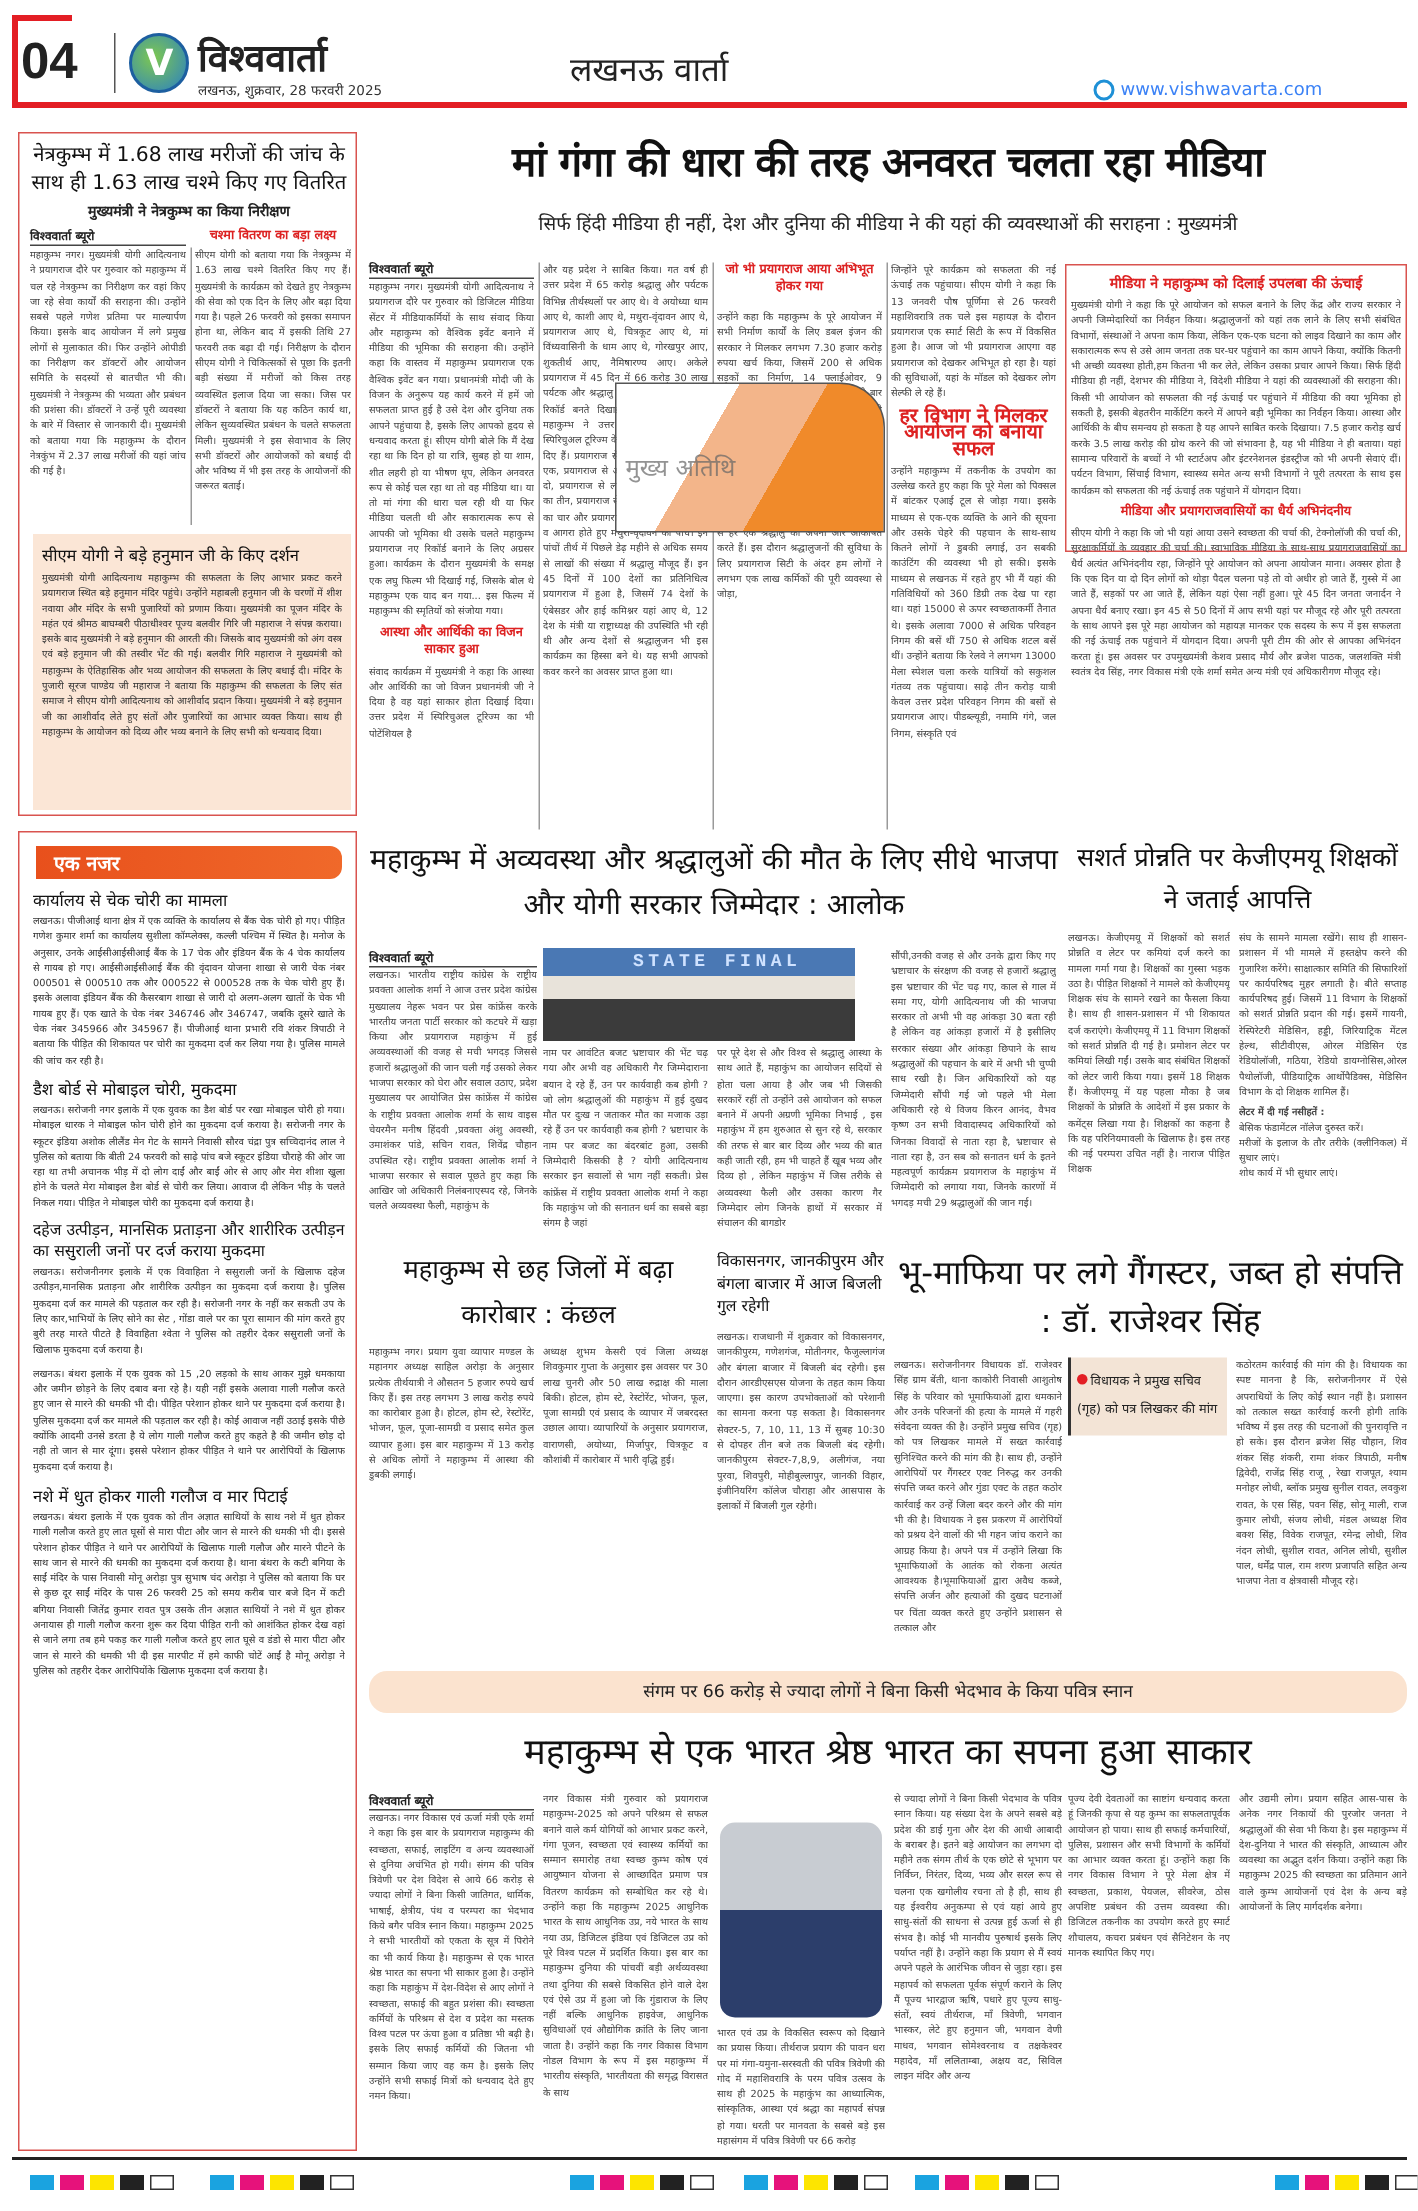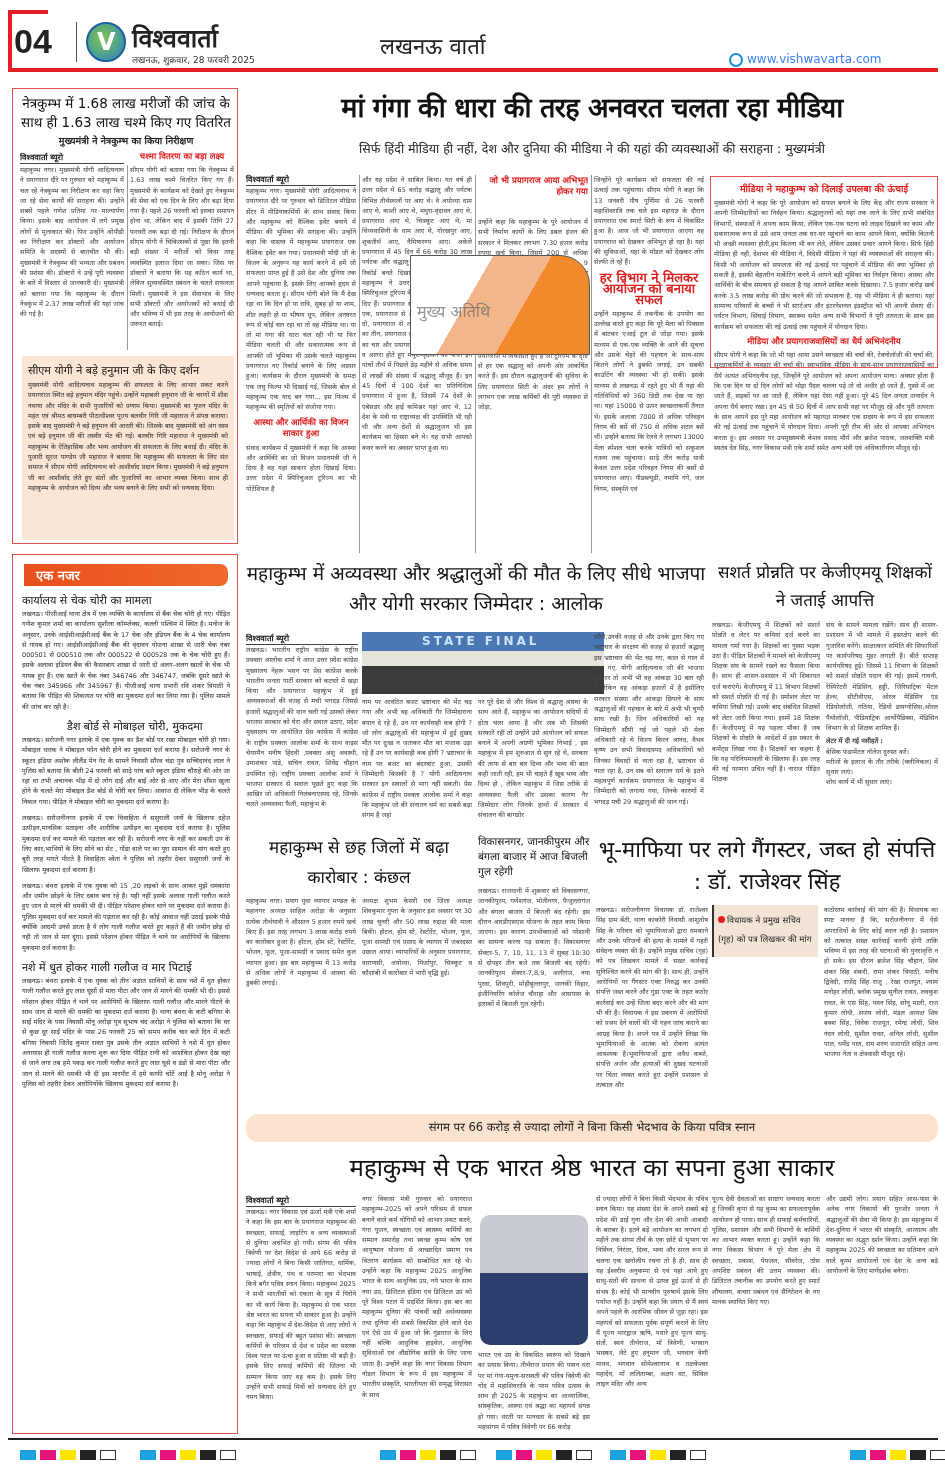--- a/index.html
+++ b/index.html
@@ -61,21 +61,21 @@
 <div class="abs byline" style="left:246px;top:173px;width:110px;">विश्ववार्ता ब्यूरो</div>
 <div class="abs txt" style="left:246px;top:186px;width:110px;height:368px;">
   <div>महाकुम्भ नगर। मुख्यमंत्री योगी आदित्यनाथ ने प्रयागराज दौरे पर गुरुवार को डिजिटल मीडिया सेंटर में मीडियाकर्मियों के साथ संवाद किया और महाकुम्भ को वैश्विक इवेंट बनाने में मीडिया की भूमिका की सराहना की। उन्होंने कहा कि वास्तव में महाकुम्भ प्रयागराज एक वैश्विक इवेंट बन गया। प्रधानमंत्री मोदी जी के विजन के अनुरूप यह कार्य करने में हमें जो सफलता प्राप्त हुई है उसे देश और दुनिया तक आपने पहुंचाया है, इसके लिए आपको हृदय से धन्यवाद करता हूं। सीएम योगी बोले कि मैं देख रहा था कि दिन हो या रात्रि, सुबह हो या शाम, शीत लहरी हो या भीषण धूप, लेकिन अनवरत रूप से कोई चल रहा था तो वह मीडिया था। या तो मां गंगा की धारा चल रही थी या फिर मीडिया चलती थी और सकारात्मक रूप से आपकी जो भूमिका थी उसके चलते महाकुम्भ प्रयागराज नए रिकॉर्ड बनाने के लिए अग्रसर हुआ। कार्यक्रम के दौरान मुख्यमंत्री के समक्ष एक लघु फिल्म भी दिखाई गई, जिसके बोल थे महाकुम्भ एक याद बन गया... इस फिल्म में महाकुम्भ की स्मृतियों को संजोया गया।</div>
   <div class="sub-red" style="margin:4px 0;font-size:8.5px;line-height:11px;">आस्था और आर्थिकी का विजन साकार हुआ</div>
   <div>संवाद कार्यक्रम में मुख्यमंत्री ने कहा कि आस्था और आर्थिकी का जो विजन प्रधानमंत्री जी ने दिया है वह यहां साकार होता दिखाई दिया। उत्तर प्रदेश में स्पिरिचुअल टूरिज्म का भी पोटेंशियल है</div>
 </div>
 <div class="abs col-rule" style="left:359px;top:175px;height:378px;"></div>
 <div class="abs txt" style="left:362px;top:175px;width:110px;height:378px;">और यह प्रदेश ने साबित किया। गत वर्ष ही उत्तर प्रदेश में 65 करोड़ श्रद्धालु और पर्यटक विभिन्न तीर्थस्थलों पर आए थे। वे अयोध्या धाम आए थे, काशी आए थे, मथुरा-वृंदावन आए थे, प्रयागराज आए थे, चित्रकूट आए थे, मां विंध्यवासिनी के धाम आए थे, गोरखपुर आए, शुकतीर्थ आए, नैमिषारण्य आए। अकेले प्रयागराज में 45 दिन में 66 करोड़ 30 लाख पर्यटक और श्रद्धालु आ चुके हैं, यानी नए-नए रिकॉर्ड बनते दिखाई दे रहे हैं। प्रयागराज महाकुम्भ ने उत्तर प्रदेश के अंदर पांच स्पिरिचुअल टूरिज्म के डेस्टिनेशन उपलब्ध करवा दिए हैं। प्रयागराज से मिर्जापुर और काशी का एक, प्रयागराज से अयोध्या और गोरखपुर का दो, प्रयागराज से लालापुर, राजापुर, चित्रकूट का तीन, प्रयागराज से लखनऊ और नैमिषारण्य का चार और प्रयागराज से बुंदेलखंड एक्सप्रेसवे व आगरा होते हुए मथुरा-वृंदावन का पांच। इन पांचों तीर्थ में पिछले डेढ़ महीने से अधिक समय से लाखों की संख्या में श्रद्धालु मौजूद हैं। इन 45 दिनों में 100 देशों का प्रतिनिधित्व प्रयागराज में हुआ है, जिसमें 74 देशों के एंबेसडर और हाई कमिश्नर यहां आए थे, 12 देश के मंत्री या राष्ट्राध्यक्ष की उपस्थिति भी रही थी और अन्य देशों से श्रद्धालुजन भी इस कार्यक्रम का हिस्सा बने थे। यह सभी आपको कवर करने का अवसर प्राप्त हुआ था।</div>
 <div class="abs col-rule" style="left:475px;top:175px;height:378px;"></div>
 <div class="abs txt" style="left:478px;top:175px;width:110px;height:378px;">
-  <div class="sub-red" style="font-size:8.5px;line-height:11px;margin-bottom:20px;text-align:right;">जो भी प्रयागराज आया अभिभूत होकर गया</div>
+  <div class="sub-red" style="font-size:8.5px;line-height:11px;margin-bottom:9px;">जो भी प्रयागराज आया अभिभूत होकर गया</div>
   <div style="margin-bottom:4px;">उन्होंने कहा कि महाकुम्भ के पूरे आयोजन में सभी निर्माण कार्यों के लिए डबल इंजन की सरकार ने मिलकर लगभग 7.30 हजार करोड़ रुपया खर्च किया, जिसमें 200 से अधिक सड़कों का निर्माण, 14 फ्लाईओवर, 9 अंडरपास, 12 कॉरिडोर बनाए गए। पहली बार प्रयागराज में कुछ ऐसा देखने को मिला जो पर्यटकों को अपनी ओर आकर्षित करता था। अक्षय वट कॉरिडोर, मां सरस्वती कूप कॉरिडोर, पातालपुरी कॉरिडोर, बड़े हनुमान जी कॉरिडोर, महर्षि भारद्वाज कॉरिडोर, नागवासुकि कॉरिडोर, शृंगवेरपुर कॉरिडोर, द्वादश माधव कॉरिडोर समेत यह अलग-अलग प्रकार के 12 कॉरिडोर प्रयागराज में विकसित हुए हैं जो टूरिज्म के दृष्टि से हर एक श्रद्धालु को अपनी ओर आकर्षित करते हैं। इस दौरान श्रद्धालुजनों की सुविधा के लिए प्रयागराज सिटी के अंदर हम लोगों ने लगभग एक लाख कर्मिकों की पूरी व्यवस्था से जोड़ा,</div>
 </div>
 <div class="abs col-rule" style="left:591px;top:175px;height:378px;"></div>
 <div class="abs txt" style="left:594px;top:175px;width:110px;height:378px;">
   <div>जिन्होंने पूरे कार्यक्रम को सफलता की नई ऊंचाई तक पहुंचाया। सीएम योगी ने कहा कि 13 जनवरी पौष पूर्णिमा से 26 फरवरी महाशिवरात्रि तक चले इस महायज्ञ के दौरान प्रयागराज एक स्मार्ट सिटी के रूप में विकसित हुआ है। आज जो भी प्रयागराज आएगा वह प्रयागराज को देखकर अभिभूत हो रहा है। यहां की सुविधाओं, यहां के मॉडल को देखकर लोग सेल्फी ले रहे हैं।</div>
   <div class="sub-red" style="font-size:13px;line-height:11px;margin:4px 0;">हर विभाग ने मिलकर आयोजन को बनाया सफल</div>
   <div>उन्होंने महाकुम्भ में तकनीक के उपयोग का उल्लेख करते हुए कहा कि पूरे मेला को पिक्सल में बांटकर एआई टूल से जोड़ा गया। इसके माध्यम से एक-एक व्यक्ति के आने की सूचना और उसके चेहरे की पहचान के साथ-साथ कितने लोगों ने डुबकी लगाई, उन सबकी काउंटिंग की व्यवस्था भी हो सकी। इसके माध्यम से लखनऊ में रहते हुए भी मैं यहां की गतिविधियों को 360 डिग्री तक देख पा रहा था। यहां 15000 से ऊपर स्वच्छताकर्मी तैनात थे। इसके अलावा 7000 से अधिक परिवहन निगम की बसें थीं 750 से अधिक शटल बसें थीं। उन्होंने बताया कि रेलवे ने लगभग 13000 मेला स्पेशल चला करके यात्रियों को सकुशल गंतव्य तक पहुंचाया। साढ़े तीन करोड़ यात्री केवल उत्तर प्रदेश परिवहन निगम की बसों से प्रयागराज आए। पीडब्ल्यूडी, नमामि गंगे, जल निगम, संस्कृति एवं</div>
 </div>
 
 <div class="abs photo" style="left:410px;top:255px;width:180px;height:100px;border-radius:0 30px 0 0;border:1px solid #555;background:linear-gradient(120deg,#fff 0 35%,#f3b58a 35% 60%,#f08a2a 60%);">
@@ -93,39 +93,40 @@
 <div class="abs box" style="left:12px;top:554px;width:226px;height:880px;"></div>
 <div class="abs" style="left:24px;top:564px;width:204px;height:22px;background:linear-gradient(90deg,#e8501c,#f0692a);border-radius:0 8px 8px 0;">
   <span style="color:#fff;font-weight:bold;font-size:13px;position:absolute;left:12px;top:2px;">एक नजर</span>
 </div>
 <div class="abs" style="left:22px;top:592px;width:208px;height:840px;overflow:hidden;">
   <div style="margin-bottom:6px;">
     <div style="font-size:11px;color:#111;margin-bottom:2px;">कार्यालय से चेक चोरी का मामला</div>
     <div class="txt" style="color:#333;">लखनऊ। पीजीआई थाना क्षेत्र में एक व्यक्ति के कार्यालय से बैंक चेक चोरी हो गए। पीड़ित गणेश कुमार शर्मा का कार्यालय सुशीला कॉम्प्लेक्स, कल्ली पश्चिम में स्थित है। मनोज के अनुसार, उनके आईसीआईसीआई बैंक के 17 चेक और इंडियन बैंक के 4 चेक कार्यालय से गायब हो गए। आईसीआईसीआई बैंक की वृंदावन योजना शाखा से जारी चेक नंबर 000501 से 000510 तक और 000522 से 000528 तक के चेक चोरी हुए हैं। इसके अलावा इंडियन बैंक की कैसरबाग शाखा से जारी दो अलग-अलग खातों के चेक भी गायब हुए हैं। एक खाते के चेक नंबर 346746 और 346747, जबकि दूसरे खाते के चेक नंबर 345966 और 345967 हैं। पीजीआई थाना प्रभारी रवि शंकर त्रिपाठी ने बताया कि पीड़ित की शिकायत पर चोरी का मुकदमा दर्ज कर लिया गया है। पुलिस मामले की जांच कर रही है।</div>
   </div>
   <div style="margin-bottom:6px;">
-    <div style="font-size:11px;color:#111;margin-bottom:2px;margin-left:45px;">डैश बोर्ड से मोबाइल चोरी, मुकदमा</div>
+    <div style="font-size:11px;color:#111;margin-bottom:2px;">डैश बोर्ड से मोबाइल चोरी, मुकदमा</div>
     <div class="txt" style="color:#333;">लखनऊ। सरोजनी नगर इलाके में एक युवक का डैश बोर्ड पर रखा मोबाइल चोरी हो गया। मोबाइल धारक ने मोबाइल फोन चोरी होने का मुकदमा दर्ज कराया है। सरोजनी नगर के स्कूटर इंडिया अशोक लीलैंड मेन गेट के सामने निवासी सौरव चंद्रा पुत्र सच्चिदानंद लाल ने पुलिस को बताया कि बीती 24 फरवरी को साढ़े पांच बजे स्कूटर इंडिया चौराहे की ओर जा रहा था तभी अचानक भीड़ में दो लोग दाईं और बाईं ओर से आए और मेरा शीशा खुला होने के चलते मेरा मोबाइल डैश बोर्ड से चोरी कर लिया। आवाज दी लेकिन भीड़ के चलते निकल गया। पीड़ित ने मोबाइल चोरी का मुकदमा दर्ज कराया है।</div>
   </div>
   <div style="margin-bottom:6px;">
+    <div style="font-size:10.5px;color:#111;margin-bottom:2px;line-height:14px;">दहेज उत्पीड़न, मानसिक प्रताड़ना और शारीरिक उत्पीड़न का ससुराली जनों पर दर्ज कराया मुकदमा</div>
     <div class="txt" style="color:#333;">लखनऊ। सरोजनीनगर इलाके में एक विवाहिता ने ससुराली जनों के खिलाफ दहेज उत्पीड़न,मानसिक प्रताड़ना और शारीरिक उत्पीड़न का मुकदमा दर्ज कराया है। पुलिस मुकदमा दर्ज कर मामले की पड़ताल कर रही है। सरोजनी नगर के नहीं कर सकती उप के लिए कार,भाभियों के लिए सोने का सेट , गोंडा वाले पर का पूरा सामान की मांग करते हुए बुरी तरह मारते पीटते है विवाहिता श्वेता ने पुलिस को तहरीर देकर ससुराली जनों के खिलाफ मुकदमा दर्ज कराया है।</div>
   </div>
   <div style="margin-bottom:6px;">
     <div class="txt" style="color:#333;">लखनऊ। बंथरा इलाके में एक युवक को 15 ,20 लड़को के साथ आकर मुझे धमकाया और जमीन छोड़ने के लिए दबाव बना रहे है। यही नहीं इसके अलावा गाली गलौज करते हुए जान से मारने की धमकी भी दी। पीड़ित परेशान होकर थाने पर मुकदमा दर्ज कराया है। पुलिस मुकदमा दर्ज कर मामले की पड़ताल कर रही है। कोई आवाज नहीं उठाई इसके पीछे क्योंकि आदमी उनसे डरता है ये लोग गाली गलौज करते हुए कहते है की जमीन छोड़ दो नही तो जान से मार दूंगा। इससे परेशान होकर पीड़ित ने थाने पर आरोपियों के खिलाफ मुकदमा दर्ज कराया है।</div>
   </div>
   <div>
     <div style="font-size:11px;color:#111;margin-bottom:2px;">नशे में धुत होकर गाली गलौज व मार पिटाई</div>
     <div class="txt" style="color:#333;">लखनऊ। बंथरा इलाके में एक युवक को तीन अज्ञात साथियों के साथ नशे में धुत होकर गाली गलौज करते हुए लात घूसों से मारा पीटा और जान से मारने की धमकी भी दी। इससे परेशान होकर पीड़ित ने थाने पर आरोपियों के खिलाफ गाली गलौज और मारने पीटने के साथ जान से मारने की धमकी का मुकदमा दर्ज कराया है। थाना बंथरा के कटी बगिया के साईं मंदिर के पास निवासी मोनू अरोड़ा पुत्र सुभाष चंद अरोड़ा ने पुलिस को बताया कि घर से कुछ दूर साईं मंदिर के पास 26 फरवरी 25 को समय करीब चार बजे दिन में कटी बगिया निवासी जितेंद्र कुमार रावत पुत्र उसके तीन अज्ञात साथियों ने नशे में धुत होकर अनायास ही गाली गलौज करना शुरू कर दिया पीड़ित रानी को आशंकित होकर देख वहां से जाने लगा तब हमे पकड़ कर गाली गलौज करते हुए लात घूसे व डंडो से मारा पीटा और जान से मारने की धमकी भी दी इस मारपीट में हमे काफी चोटें आईं है मोनू अरोड़ा ने पुलिस को तहरीर देकर आरोपियोंके खिलाफ मुकदमा दर्ज कराया है।</div>
   </div>
 </div>
 
 <div class="abs" style="left:246px;top:558px;width:460px;font-size:19px;line-height:30px;text-align:center;color:#111;">महाकुम्भ में अव्यवस्था और श्रद्धालुओं की मौत के लिए सीधे भाजपा और योगी सरकार जिम्मेदार : आलोक</div>
 <div class="abs byline" style="left:246px;top:632px;width:112px;">विश्ववार्ता ब्यूरो</div>
 <div class="abs txt" style="left:246px;top:645px;width:112px;height:180px;">लखनऊ। भारतीय राष्ट्रीय कांग्रेस के राष्ट्रीय प्रवक्ता आलोक शर्मा ने आज उत्तर प्रदेश कांग्रेस मुख्यालय नेहरू भवन पर प्रेस कांफ्रेंस करके भारतीय जनता पार्टी सरकार को कटघरे में खड़ा किया और प्रयागराज महाकुंभ में हुई अव्यवस्थाओं की वजह से मची भगदड़ जिससे हजारों श्रद्धालुओं की जान चली गई उसको लेकर भाजपा सरकार को घेरा और सवाल उठाए, प्रदेश मुख्यालय पर आयोजित प्रेस कांफ्रेंस में कांग्रेस के राष्ट्रीय प्रवक्ता आलोक शर्मा के साथ वाइस चेयरमैन मनीष हिंदवी ,प्रवक्ता अंशु अवस्थी, उमाशंकर पांडे, सचिन रावत, शिवेंद्र चौहान उपस्थित रहे। राष्ट्रीय प्रवक्ता आलोक शर्मा ने भाजपा सरकार से सवाल पूछते हुए कहा कि आखिर जो अधिकारी निलंबनाएस्पद रहे, जिनके चलते अव्यवस्था फैली, महाकुंभ के</div>
-<div class="abs photo" style="left:362px;top:632px;width:242px;height:62px;border-radius:0;background:linear-gradient(180deg,#4a78b4 0 30%,#e8e3da 30% 55%,#3b3b3b 55%);">
+<div class="abs photo" style="left:362px;top:632px;width:208px;height:62px;border-radius:0;background:linear-gradient(180deg,#4a78b4 0 30%,#e8e3da 30% 55%,#3b3b3b 55%);font-family:Liberation Mono, monospace;">
   <span style="position:absolute;left:60px;top:2px;font-size:12px;color:#cfe2ff;font-weight:bold;letter-spacing:3px;">STATE FINAL</span>
 </div>
 <div class="abs txt" style="left:362px;top:697px;width:110px;height:128px;">नाम पर आवंटित बजट भ्रष्टाचार की भेंट चढ़ गया और अभी वह अधिकारी गैर जिम्मेदाराना बयान दे रहे हैं, उन पर कार्यवाही कब होगी ? जो लोग श्रद्धालुओं की महाकुंभ में हुई दुखद मौत पर दुःख न जताकर मौत का मजाक उड़ा रहे हैं उन पर कार्यवाही कब होगी ? भ्रष्टाचार के नाम पर बजट का बंदरबांट हुआ, उसकी जिम्मेदारी किसकी है ? योगी आदित्यनाथ सरकार इन सवालों से भाग नहीं सकती। प्रेस कांफ्रेंस में राष्ट्रीय प्रवक्ता आलोक शर्मा ने कहा कि महाकुंभ जो की सनातन धर्म का सबसे बड़ा संगम है जहां</div>
 <div class="abs txt" style="left:478px;top:697px;width:110px;height:128px;">पर पूरे देश से और विश्व से श्रद्धालु आस्था के साथ आते हैं, महाकुंभ का आयोजन सदियों से होता चला आया है और जब भी जिसकी सरकारें रहीं तो उन्होंने उसे आयोजन को सफल बनाने में अपनी अग्रणी भूमिका निभाई , इस महाकुंभ में हम शुरुआत से सुन रहे थे, सरकार की तरफ से बार बार दिव्य और भव्य की बात कही जाती रही, हम भी चाहते हैं खूब भव्य और दिव्य हो , लेकिन महाकुंभ में जिस तरीके से अव्यवस्था फैली और उसका कारण गैर जिम्मेदार लोग जिनके हाथों में सरकार में संचालन की बागडोर</div>
 <div class="abs txt" style="left:594px;top:632px;width:110px;height:193px;">सौंपी,उनकी वजह से और उनके द्वारा किए गए भ्रष्टाचार के संरक्षण की वजह से हजारों श्रद्धालु इस भ्रष्टाचार की भेंट चढ़ गए, काल से गाल में समा गए, योगी आदित्यनाथ जी की भाजपा सरकार तो अभी भी वह आंकड़ा 30 बता रही है लेकिन वह आंकड़ा हजारों में है इसीलिए सरकार संख्या और आंकड़ा छिपाने के साथ श्रद्धालुओं की पहचान के बारे में अभी भी चुप्पी साध रखी है। जिन अधिकारियों को यह जिम्मेदारी सौंपी गई जो पहले भी मेला अधिकारी रहे थे विजय किरन आनंद, वैभव कृष्ण उन सभी विवादास्पद अधिकारियों को जिनका विवादों से नाता रहा है, भ्रष्टाचार से नाता रहा है, उन सब को सनातन धर्म के इतने महत्वपूर्ण कार्यक्रम प्रयागराज के महाकुंभ में जिम्मेदारी को लगाया गया, जिनके कारणों में भगदड़ मची 29 श्रद्धालुओं की जान गई।</div>
 
 <div class="abs" style="left:712px;top:558px;width:226px;font-size:17px;line-height:28px;text-align:center;color:#111;">सशर्त प्रोन्नति पर केजीएमयू शिक्षकों ने जताई आपत्ति</div>
 <div class="abs txt" style="left:712px;top:620px;width:108px;height:205px;">लखनऊ। केजीएमयू में शिक्षकों को सशर्त प्रोन्नति व लेटर पर कमियां दर्ज करने का मामला गर्मा गया है। शिक्षकों का गुस्सा भड़क उठा है। पीड़ित शिक्षकों ने मामले को केजीएमयू शिक्षक संघ के सामने रखने का फैसला किया है। साथ ही शासन-प्रशासन में भी शिकायत दर्ज कराएंगे। केजीएमयू में 11 विभाग शिक्षकों को सशर्त प्रोन्नति दी गई है। प्रमोशन लेटर पर कमियां लिखी गईं। उसके बाद संबंधित शिक्षकों को लेटर जारी किया गया। इसमें 18 शिक्षक हैं। केजीएमयू में यह पहला मौका है जब शिक्षकों के प्रोन्नति के आदेशों में इस प्रकार के कमेंट्स लिखा गया है। शिक्षकों का कहना है कि यह परिनियमावली के खिलाफ है। इस तरह की नई परम्परा उचित नहीं है। नाराज पीड़ित शिक्षक</div>
 <div class="abs txt" style="left:826px;top:620px;width:112px;height:205px;">
   <div>संघ के सामने मामला रखेंगे। साथ ही शासन-प्रशासन में भी मामले में हस्तक्षेप करने की गुजारिश करेंगे। साक्षात्कार समिति की सिफारिशों पर कार्यपरिषद मुहर लगाती है। बीते सप्ताह कार्यपरिषद हुई। जिसमें 11 विभाग के शिक्षकों को सशर्त प्रोन्नति प्रदान की गई। इसमें गायनी, रेस्पिरेटरी मेडिसिन, हड्डी, जिरियाट्रिक मेंटल हेल्थ, सीटीवीएस, ओरल मेडिसिन एंड रेडियोलॉजी, गठिया, रेडियो डायग्नोसिस,ओरल पैथोलॉजी, पीडियाट्रिक आर्थोपैडिक्स, मेडिसिन विभाग के दो शिक्षक शामिल हैं।</div>

